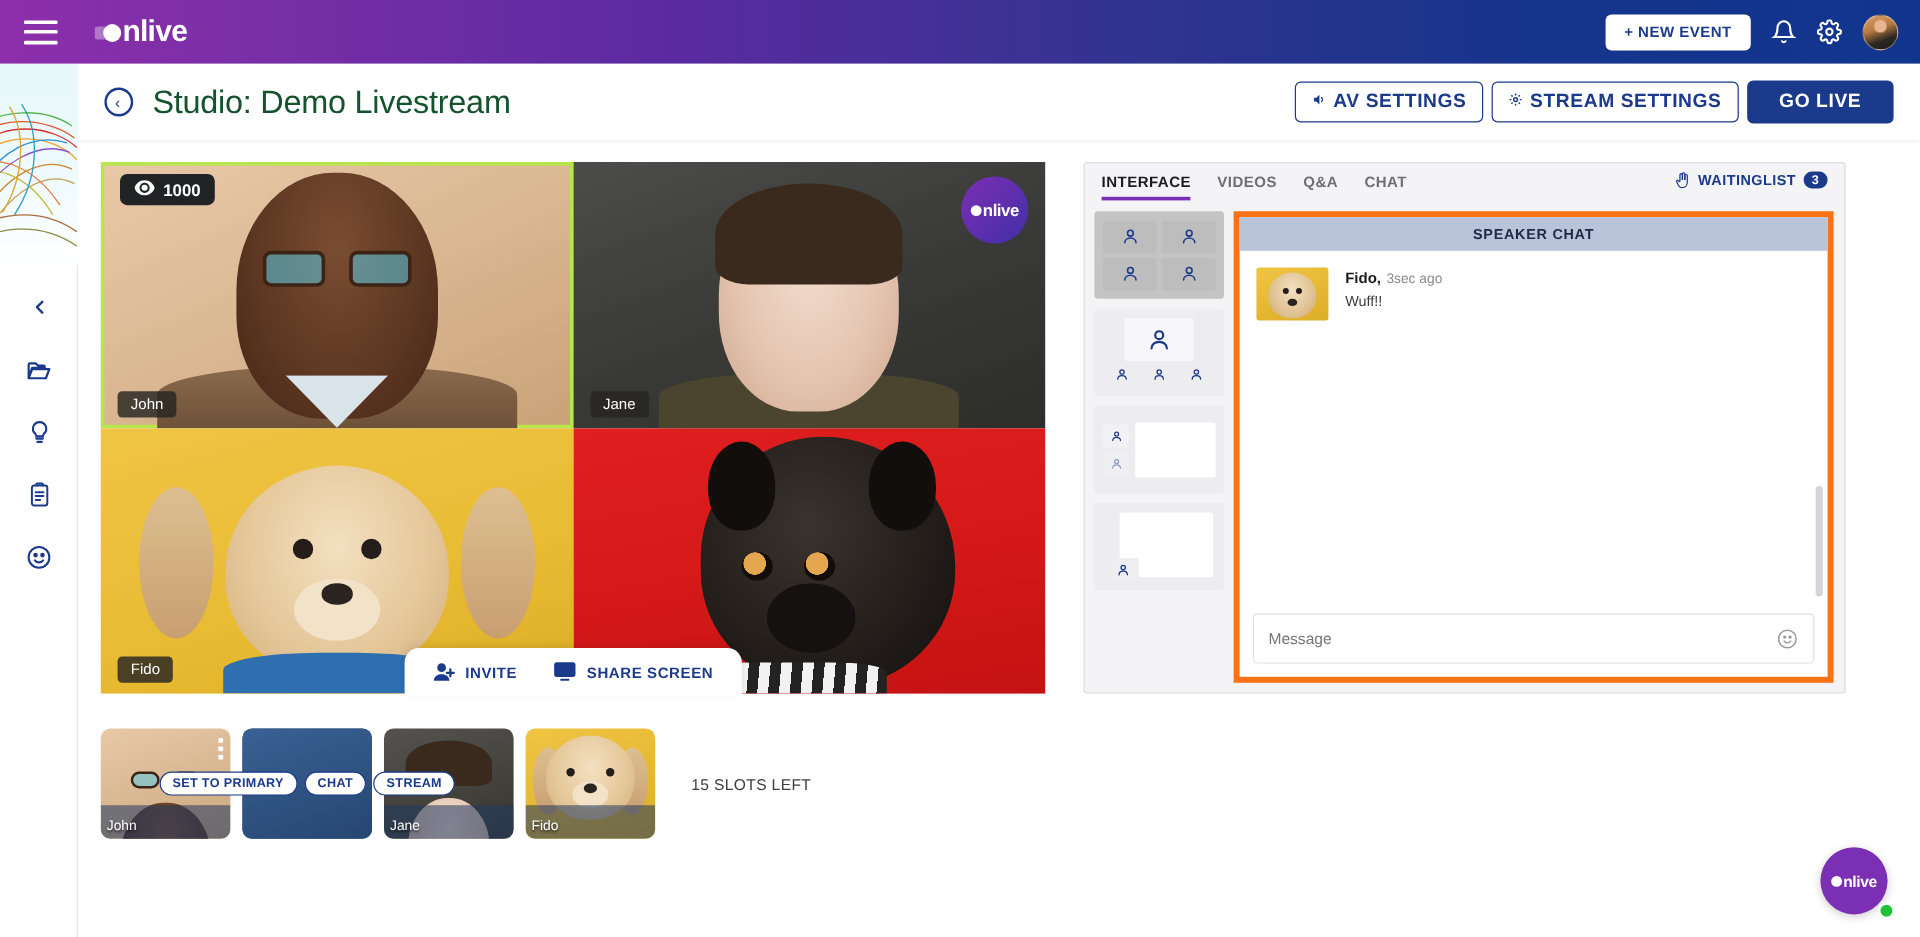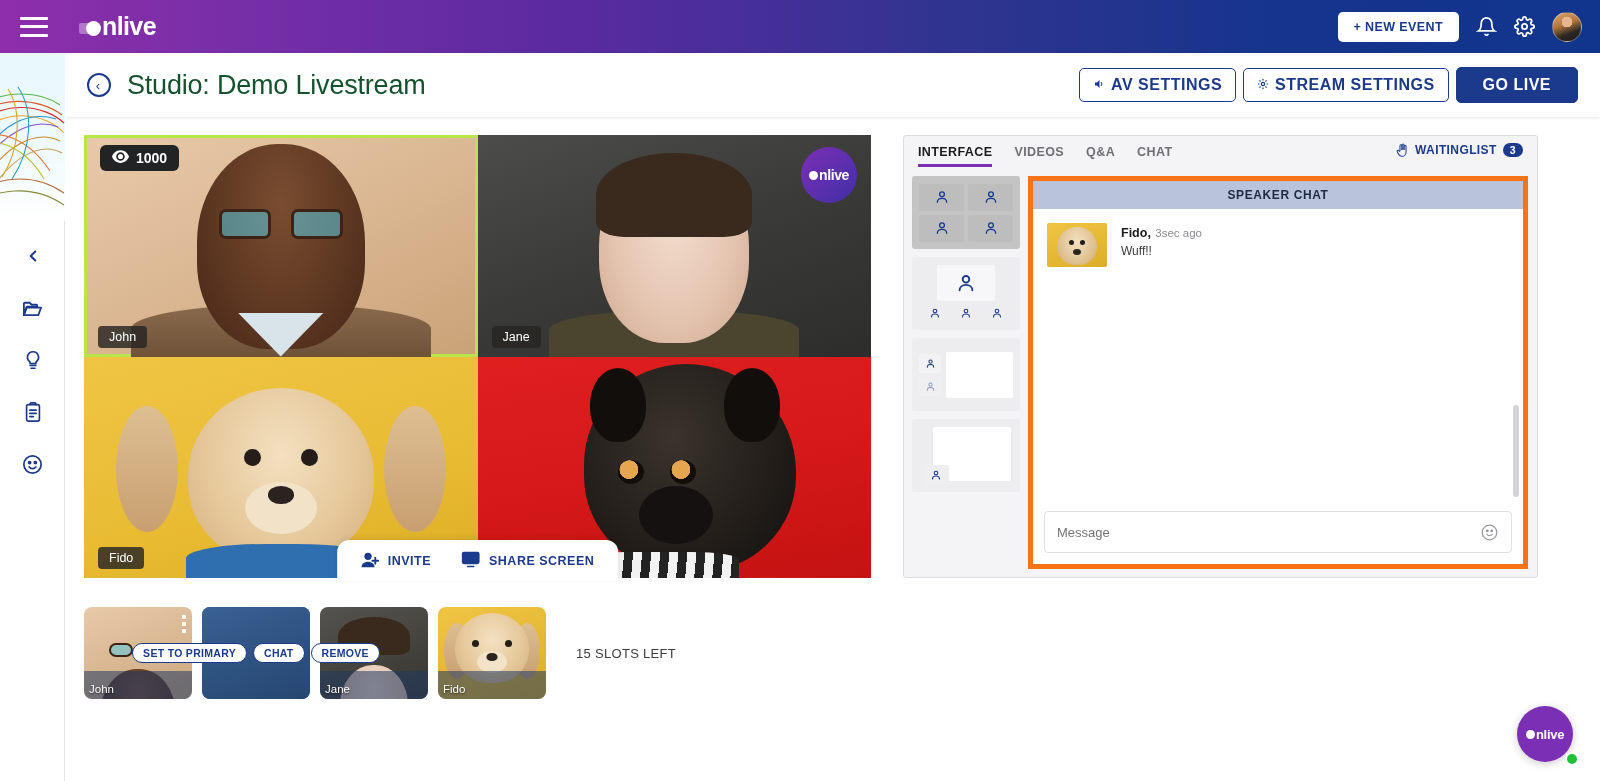--- a/index.html
+++ b/index.html
@@ -462,21 +462,21 @@
           <i></i>
           <i></i>
           <i></i>
         </div>
       <div class="thumb-name">John</div>
     </div>
 
     <div class="thumb-menu">
       <div class="menu-pill">SET TO PRIMARY</div>
       <div class="menu-pill">CHAT</div>
-      <div class="menu-pill">REMOVE</div>
+      <div class="menu-pill">STREAM</div>
     </div>
 
     <div class="thumb thumb-jane">
       <div class="face jane-head" style="bottom:-50px;width:68px;height:84px"></div>
       <div class="jane-hair" style="bottom:44px;width:72px;height:38px"></div>
       <div class="thumb-veil"></div>
       <div class="thumb-name">Jane</div>
     </div>
 
     <div class="thumb thumb-fido">

